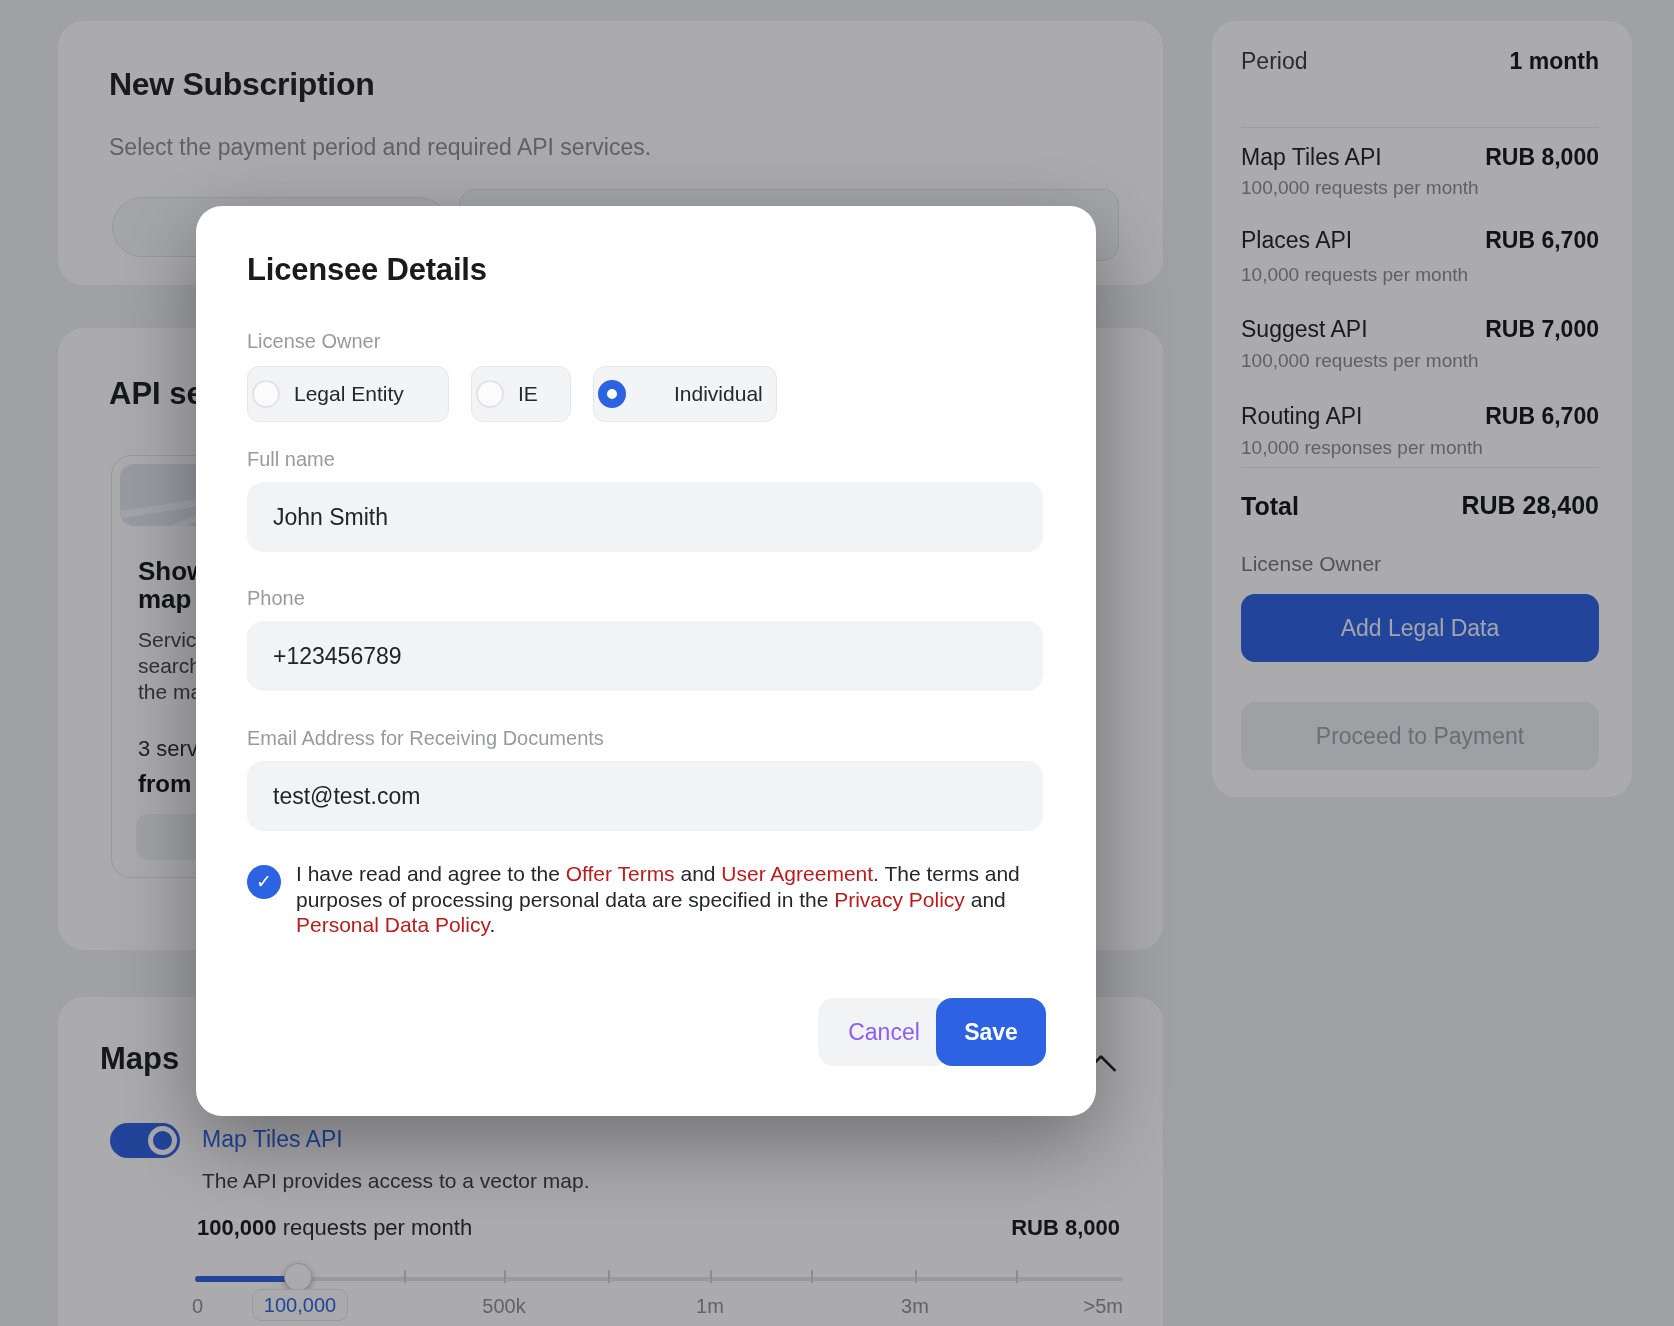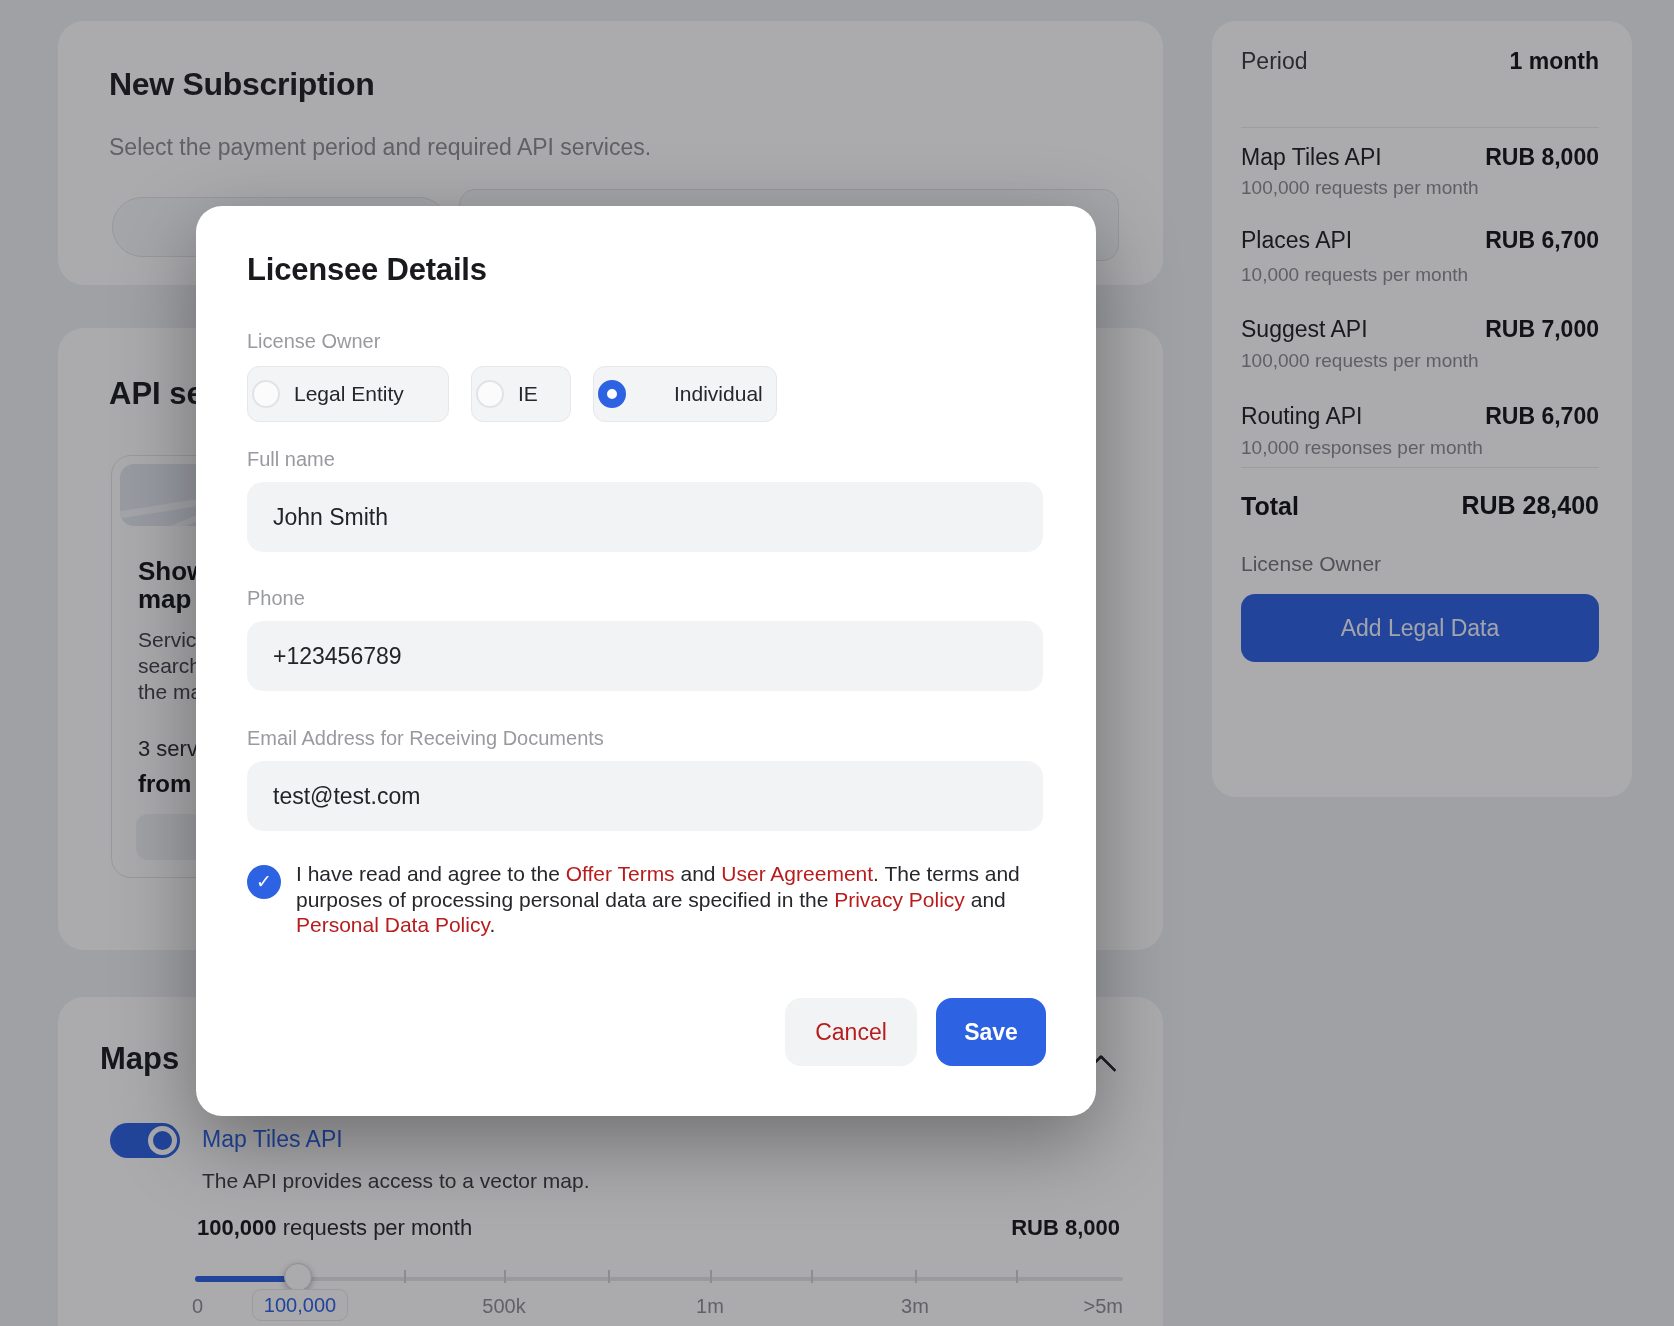--- a/index.html
+++ b/index.html
@@ -92,21 +92,21 @@
   .radio.sel { background:#ffffff; border:9px solid #2d63e3; }
   .m-l2 { left:51px; top:242px; }
   .m-l3 { left:51px; top:381px; }
   .m-l4 { left:51px; top:521px; }
   .m-input { left:51px; width:796px; height:70px; border-radius:16px; background:#f2f3f5; font-size:23px; color:#232428; line-height:70px; padding-left:26px; }
   .m-in1 { top:276px; } .m-in2 { top:415px; } .m-in3 { top:555px; }
   .m-check { left:51px; top:659px; width:34px; height:34px; border-radius:50%; background:#2d63e3; color:#fff; font-size:19px; font-weight:700; text-align:center; line-height:33px; }
   .m-agree { left:100px; top:655px; width:750px; font-size:21px; line-height:25.5px; color:#26272b; }
   .m-agree a { color:#b91c1c; text-decoration:none; cursor:pointer; }
   .m-btn { top:792px; height:68px; border-radius:16px; font-size:23px; text-align:center; line-height:68px; }
-  .m-cancel { left:589px; width:132px; background:#f2f3f5; color:#b91c1c; font-weight:500; }
+  .m-cancel { left:622px; width:132px; background:#f2f3f5; color:#8b5cf6; font-weight:500; }
   .m-save { left:740px; width:110px; background:#2d63e3; color:#ffffff; font-weight:600; }
 </style>
 </head>
 <body>
 
 <div class="card card-top">
   <div class="abs ns-title">New Subscription</div>
   <div class="abs ns-sub">Select the payment period and required API services.</div>
   <div class="abs skel-pill"></div>
   <div class="abs skel-bar"></div>
@@ -180,20 +180,21 @@
 
   <div class="abs sb-name" style="top:382px;">Routing API</div>
   <div class="abs sb-price" style="top:382px;">RUB 6,700</div>
   <div class="abs sb-sub" style="top:416px;">10,000 responses per month</div>
 
   <div class="abs sb-div sb-div2"></div>
   <div class="abs sb-total-l">Total</div>
   <div class="abs sb-total-v">RUB 28,400</div>
   <div class="abs sb-lo">License Owner</div>
   <div class="abs sb-btn sb-btn-add">Add Legal Data</div>
+  <div class="abs sb-btn sb-btn-pay">Proceed to Payment</div>
 </div>
 
 <div class="overlay"></div>
 
 <div class="modal">
   <div class="abs m-title">Licensee Details</div>
   <div class="abs m-label m-l1">License Owner</div>
 
   <div class="abs m-pills">
     <div class="pill pill-legal">

